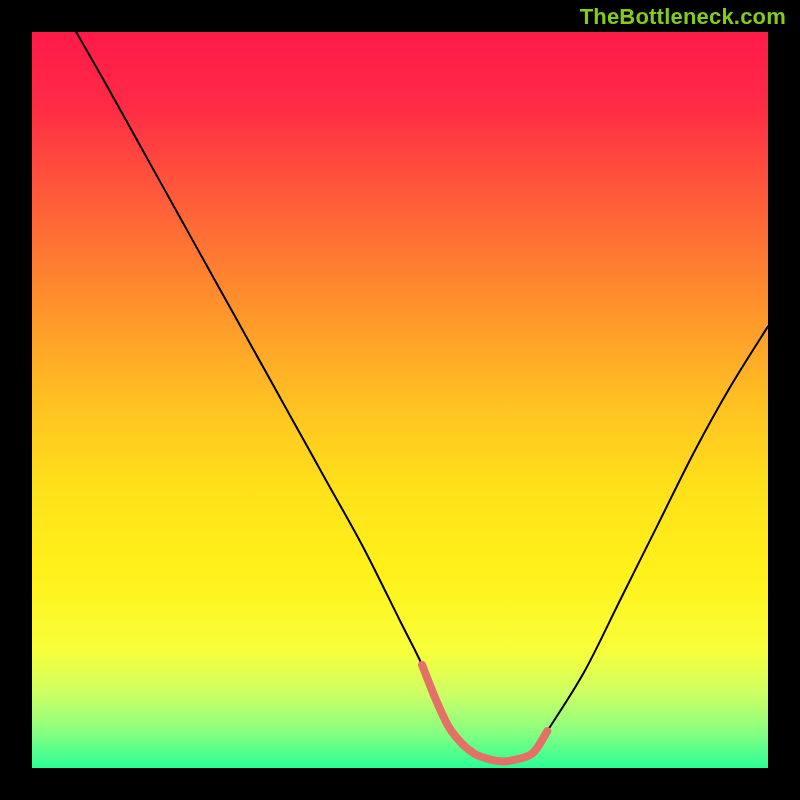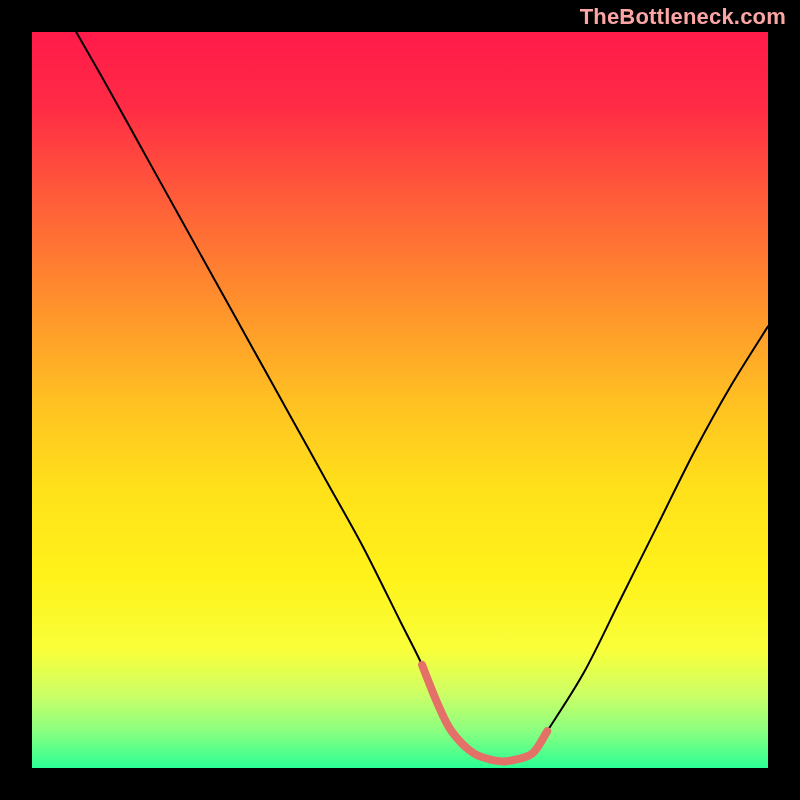--- a/index.html
+++ b/index.html
@@ -16,21 +16,21 @@
     width: 800px;
     height: 800px;
     background: #000;
   }
   .watermark {
     position: absolute;
     top: 4px;
     right: 14px;
     font-size: 22px;
     font-weight: 600;
-    color: #fca5a5;
+    color: #84cc16;
     letter-spacing: 0.2px;
     z-index: 5;
   }
   .plot {
     position: absolute;
     left: 32px;
     top: 32px;
     width: 736px;
     height: 736px;
   }

